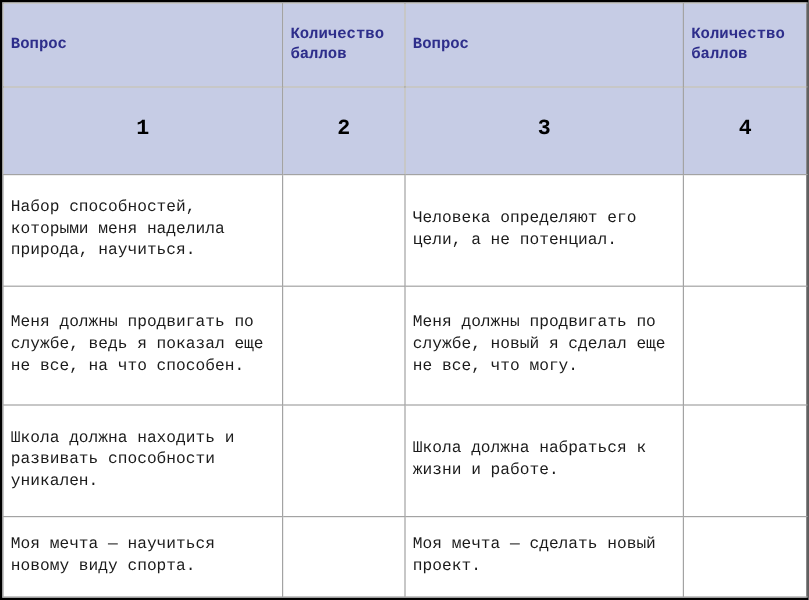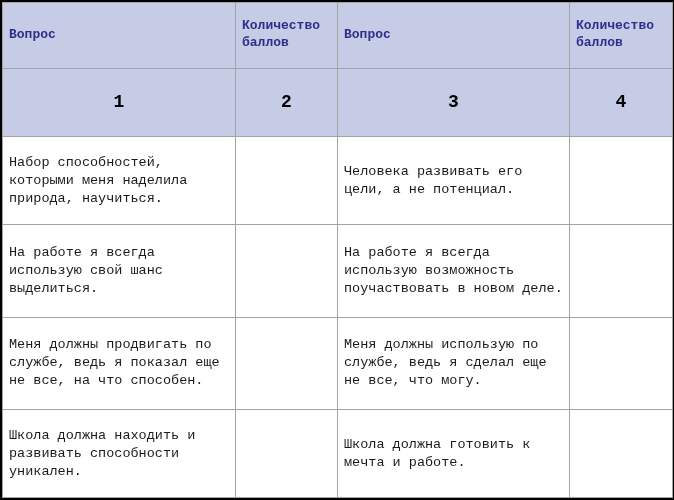--- a/index.html
+++ b/index.html
@@ -59,43 +59,43 @@
     <tr class="num-row" style="height:46px">
       <td>1</td>
       <td>2</td>
       <td>3</td>
       <td>4</td>
     </tr>
 
     <tr style="height:47px">
       <td>Набор способностей, которыми меня наделила природа, научиться.</td>
       <td class="score"></td>
-      <td>Человека развивать его цели, а не потенциал.</td>
+      <td>Человека определяют его цели, а не потенциал.</td>
       <td class="score"></td>
     </tr>
 
 
-    <tr style="height:62px">
-      <td>На работе я всегда использую свой шанс выделиться.</td>
-      <td class="score"></td>
-      <td>На работе я всегда использую возможность поучаствовать в новом деле.</td>
-      <td class="score"></td>
-    </tr>
 
     <tr style="height:62px">
       <td>Меня должны продвигать по службе, ведь я показал еще не все, на что способен.</td>
       <td class="score"></td>
-      <td>Меня должны использую по службе, ведь я сделал еще не все, что могу.</td>
+      <td>Меня должны продвигать по службе, новый я сделал еще не все, что могу.</td>
       <td class="score"></td>
     </tr>
 
     <tr style="height:41px">
       <td>Школа должна находить и развивать способности уникален.</td>
       <td class="score"></td>
-      <td>Школа должна готовить к мечта и работе.</td>
+      <td>Школа должна набраться к жизни и работе.</td>
       <td class="score"></td>
     </tr>
 
 
+    <tr style="height:42px">
+      <td>Моя мечта — научиться новому виду спорта.</td>
+      <td class="score"></td>
+      <td>Моя мечта — сделать новый проект.</td>
+      <td class="score"></td>
+    </tr>
 
   </tbody>
     </table>
 </div>
 
 </body></html>

